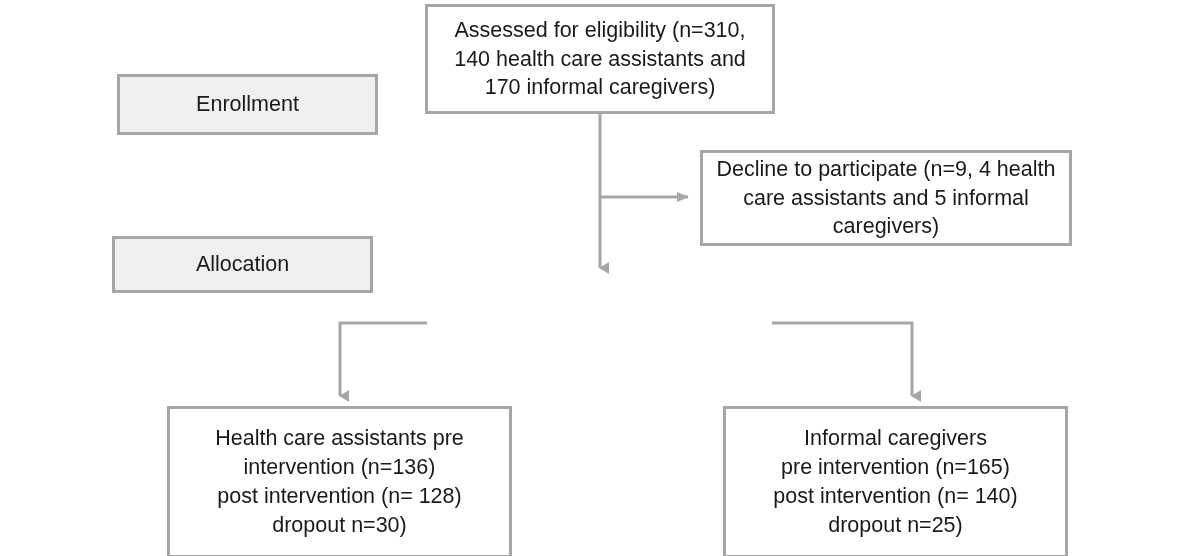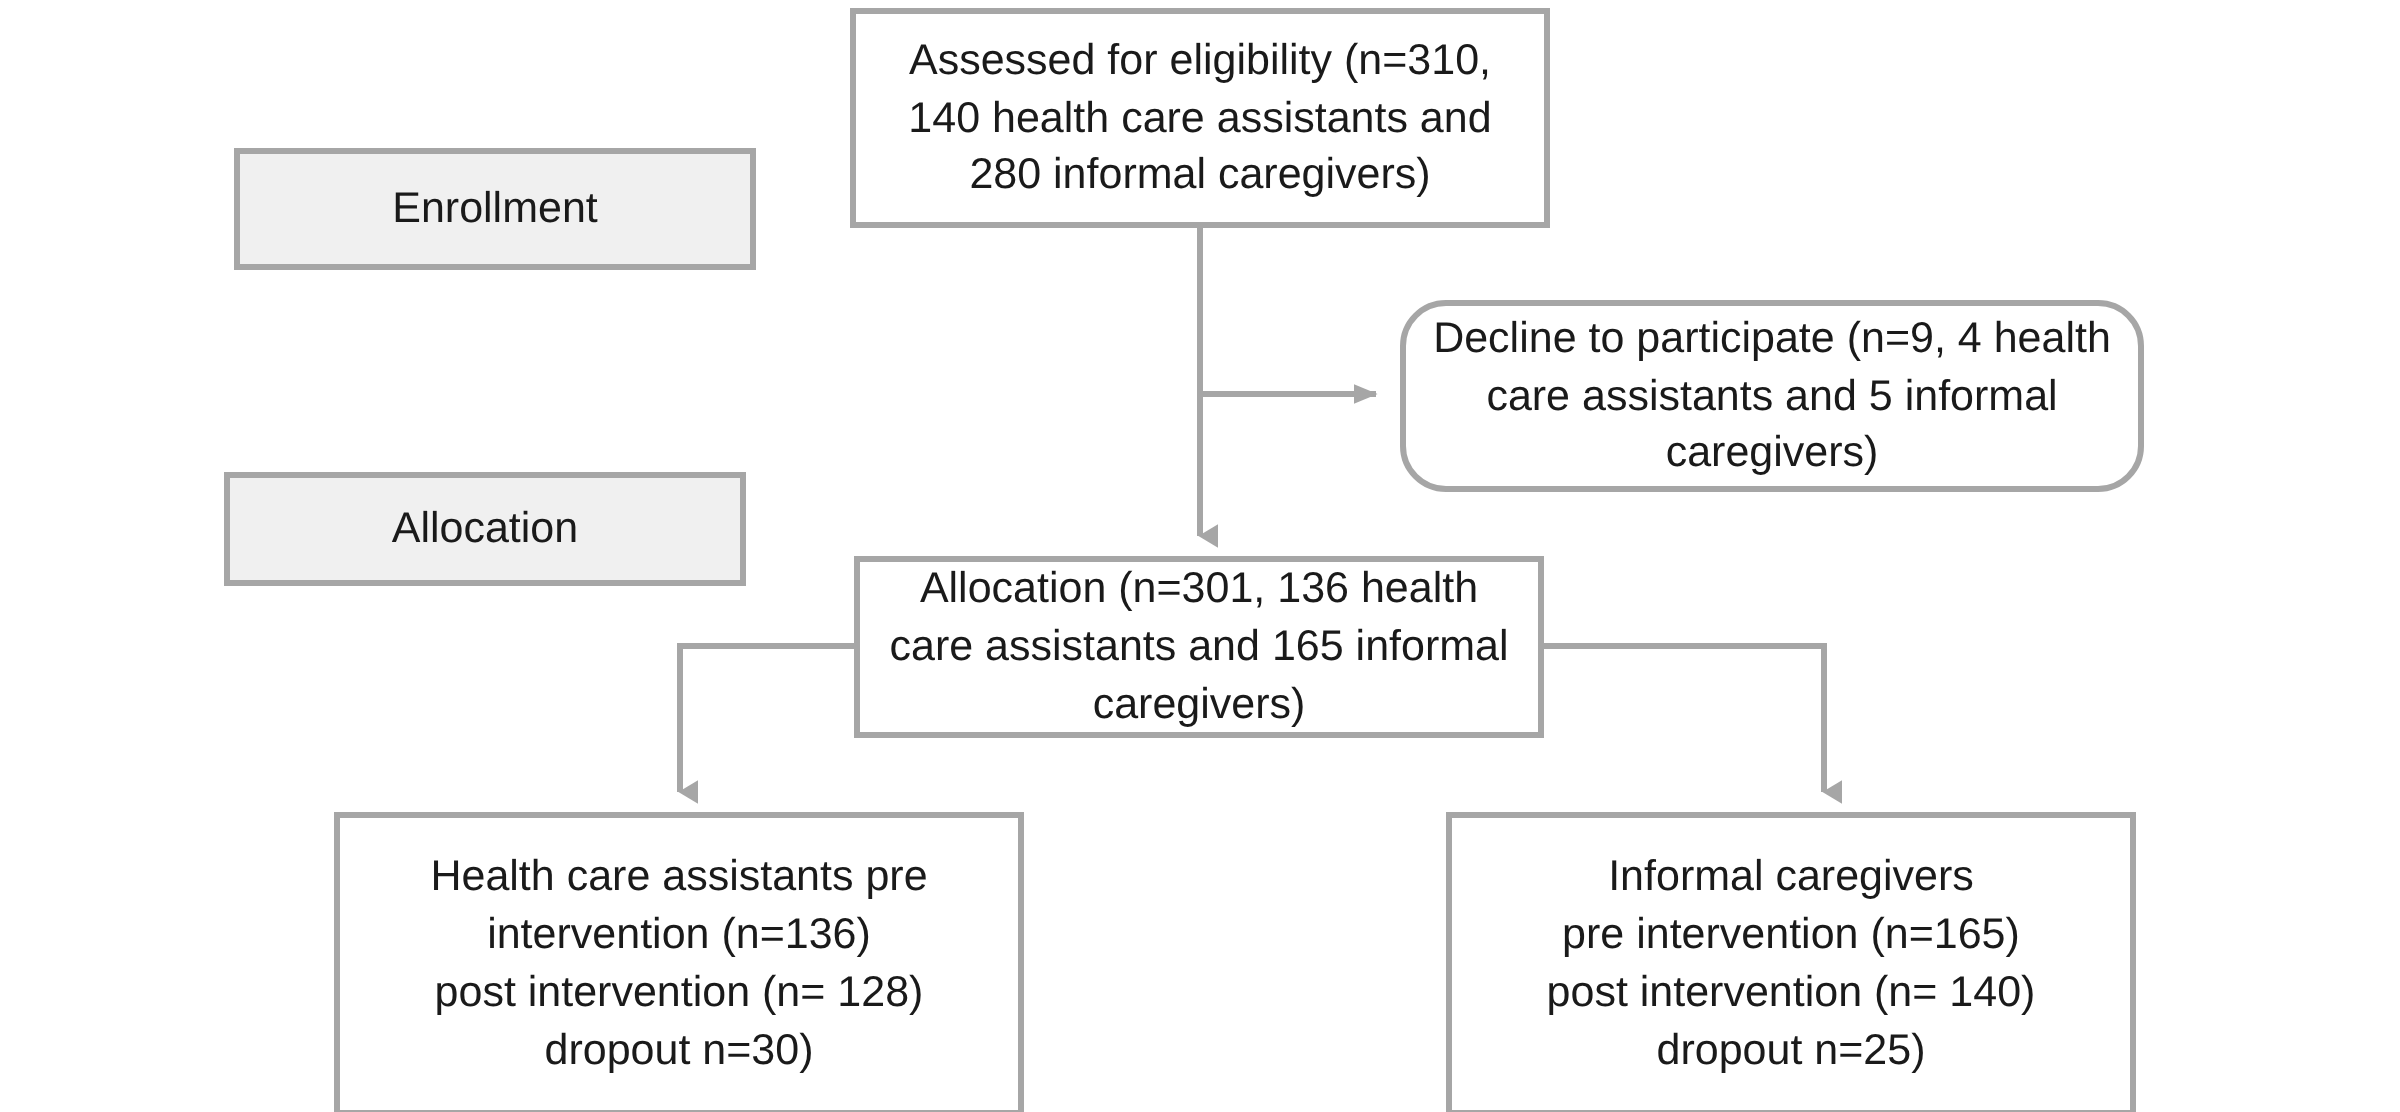--- a/index.html
+++ b/index.html
@@ -38,21 +38,21 @@
     display: block;
     width: 100%;
   }
   .stage-label {
     background: #f0f0f0;
   }
   
   #node-enrollment   { left:117px;  top:30px;  width:261px; height:61px;margin-top:44px;  }
   #node-allocation-label { left:112px; top:236px; width:261px; height:57px; }
   #node-assessed     { left:425px;  top:4px;   width:350px; height:110px; }
-  #node-decline      { left:700px;  top:150px; width:372px; height:96px;border-radius:23px;  }
+  #node-decline      { left:700px;  top:150px; width:372px; height:96px;  }
   #node-allocation   { left:427px;  top:278px; width:345px; height:91px;  }
   #node-hca          { left:167px;  top:406px; width:345px; height:152px; }
   #node-icg          { left:723px;  top:406px; width:345px; height:152px; }
 
   
   #connectors {
     position: absolute;
     left: 0; top: 0;
     width: 1200px;
     height: 556px;
@@ -93,30 +93,27 @@
 
   <div class="node stage-label" id="node-enrollment">
     <span class="txt">Enrollment</span>
   </div>
 
   <div class="node stage-label" id="node-allocation-label">
     <span class="txt">Allocation</span>
   </div>
 
   <div class="node" id="node-assessed">
-    <span class="txt">Assessed for eligibility (n=310, 140 health care assistants and 280 informal caregivers)</span>
+    <span class="txt">Assessed for eligibility (n=310, 140 health care assistants and 170 informal caregivers)</span>
   </div>
 
   <div class="node" id="node-decline">
     <span class="txt">Decline to participate (n=9, 4 health care assistants and 5 informal caregivers)</span>
   </div>
 
-  <div class="node" id="node-allocation">
-    <span class="txt">Allocation (n=301, 136 health care assistants and 165 informal caregivers)</span>
-  </div>
 
   <div class="node" id="node-hca">
     <span class="txt">Health care assistants pre intervention (n=136)
 post intervention (n= 128)
 dropout n=30)</span>
   </div>
 
   <div class="node" id="node-icg">
     <span class="txt">Informal caregivers
 pre intervention (n=165)

